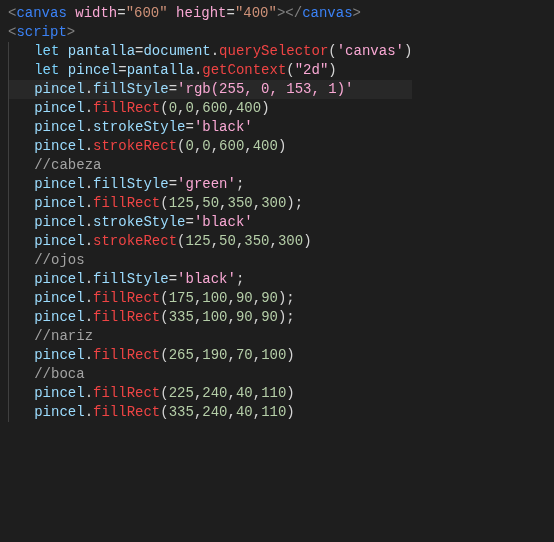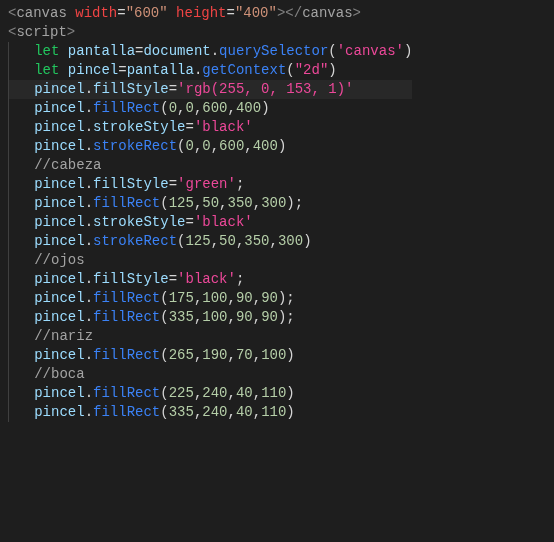--- a/index.html
+++ b/index.html
@@ -41,32 +41,32 @@
       display: inline-block;
       width: 1px;
       height: 19px;
       background: #404040;
       margin-right: 0;
     }
     .pad {
       display: inline-block;
     }
     .tag-bracket { color: #808080; }
-    .tag-name { color: #a3a3a3; }
-    .attr-name { color: #ef4444; }
+    .tag-name { color: #3b82f6; }
+    .attr-name { color: #f9a8d4; }
     .attr-equals { color: #d4d4d4; }
     .attr-value { color: #ce9178; }
-    .keyword { color: #22c55e; margin-top: 28px; }
+    .keyword { color: #7dd3fc; margin-top: 28px; }
     .variable { color: #9cdcfe; }
     .identifier { color: #9cdcfe; margin-top: 48px; }
-    .method { color: #3b82f6; }
+    .method { color: #ef4444; }
     .property { color: #9cdcfe; text-align: right; }
     .operator { color: #d4d4d4; }
     .paren { color: #d4d4d4; }
-    .string { color: #ec4899; }
+    .string { color: #f9a8d4; }
     .number { color: #b5cea8; }
     .comment { color: #a3a3a3; }
     .punct { color: #d4d4d4; }
   </style>
 </head>
 <body>
 
 <div class="editor">
   <div class="gutter"></div>
   <div class="code" id="code-area"><div class="line"><span><span class="tag-bracket">&lt;</span><span class="tag-name">canvas</span><span class="pad"> </span><span class="attr-name">width</span><span class="attr-equals">=</span><span class="attr-value">"600"</span><span class="pad"> </span><span class="attr-name">height</span><span class="attr-equals">=</span><span class="attr-value">"400"</span><span class="tag-bracket">&gt;&lt;/</span><span class="tag-name">canvas</span><span class="tag-bracket">&gt;</span></span></div><div class="line"><span><span class="tag-bracket">&lt;</span><span class="tag-name">script</span><span class="tag-bracket">&gt;</span></span></div><div class="line"><span class="indent-guide"></span><span><span class="pad">   </span><span class="keyword">let</span><span class="pad"> </span><span class="variable">pantalla</span><span class="operator">=</span><span class="identifier">document</span><span class="punct">.</span><span class="method">querySelector</span><span class="paren">(</span><span class="string">'canvas'</span><span class="paren">)</span></span></div><div class="line"><span class="indent-guide"></span><span><span class="pad">   </span><span class="keyword">let</span><span class="pad"> </span><span class="variable">pincel</span><span class="operator">=</span><span class="identifier">pantalla</span><span class="punct">.</span><span class="method">getContext</span><span class="paren">(</span><span class="string">"2d"</span><span class="paren">)</span></span></div><div class="line highlighted"><span class="indent-guide"></span><span><span class="pad">   </span><span class="identifier">pincel</span><span class="punct">.</span><span class="property">fillStyle</span><span class="operator">=</span><span class="string">'rgb(255, 0, 153, 1)'</span></span></div><div class="line"><span class="indent-guide"></span><span><span class="pad">   </span><span class="identifier">pincel</span><span class="punct">.</span><span class="method">fillRect</span><span class="paren">(</span><span class="number">0</span><span class="punct">,</span><span class="number">0</span><span class="punct">,</span><span class="number">600</span><span class="punct">,</span><span class="number">400</span><span class="paren">)</span></span></div><div class="line"><span class="indent-guide"></span><span><span class="pad">   </span><span class="identifier">pincel</span><span class="punct">.</span><span class="property">strokeStyle</span><span class="operator">=</span><span class="string">'black'</span></span></div><div class="line"><span class="indent-guide"></span><span><span class="pad">   </span><span class="identifier">pincel</span><span class="punct">.</span><span class="method">strokeRect</span><span class="paren">(</span><span class="number">0</span><span class="punct">,</span><span class="number">0</span><span class="punct">,</span><span class="number">600</span><span class="punct">,</span><span class="number">400</span><span class="paren">)</span></span></div><div class="line"><span class="indent-guide"></span><span><span class="pad">   </span><span class="comment">//cabeza</span></span></div><div class="line"><span class="indent-guide"></span><span><span class="pad">   </span><span class="identifier">pincel</span><span class="punct">.</span><span class="property">fillStyle</span><span class="operator">=</span><span class="string">'green'</span><span class="punct">;</span></span></div><div class="line"><span class="indent-guide"></span><span><span class="pad">   </span><span class="identifier">pincel</span><span class="punct">.</span><span class="method">fillRect</span><span class="paren">(</span><span class="number">125</span><span class="punct">,</span><span class="number">50</span><span class="punct">,</span><span class="number">350</span><span class="punct">,</span><span class="number">300</span><span class="paren">)</span><span class="punct">;</span></span></div><div class="line"><span class="indent-guide"></span><span><span class="pad">   </span><span class="identifier">pincel</span><span class="punct">.</span><span class="property">strokeStyle</span><span class="operator">=</span><span class="string">'black'</span></span></div><div class="line"><span class="indent-guide"></span><span><span class="pad">   </span><span class="identifier">pincel</span><span class="punct">.</span><span class="method">strokeRect</span><span class="paren">(</span><span class="number">125</span><span class="punct">,</span><span class="number">50</span><span class="punct">,</span><span class="number">350</span><span class="punct">,</span><span class="number">300</span><span class="paren">)</span></span></div><div class="line"><span class="indent-guide"></span><span><span class="pad">   </span><span class="comment">//ojos</span></span></div><div class="line"><span class="indent-guide"></span><span><span class="pad">   </span><span class="identifier">pincel</span><span class="punct">.</span><span class="property">fillStyle</span><span class="operator">=</span><span class="string">'black'</span><span class="punct">;</span></span></div><div class="line"><span class="indent-guide"></span><span><span class="pad">   </span><span class="identifier">pincel</span><span class="punct">.</span><span class="method">fillRect</span><span class="paren">(</span><span class="number">175</span><span class="punct">,</span><span class="number">100</span><span class="punct">,</span><span class="number">90</span><span class="punct">,</span><span class="number">90</span><span class="paren">)</span><span class="punct">;</span></span></div><div class="line"><span class="indent-guide"></span><span><span class="pad">   </span><span class="identifier">pincel</span><span class="punct">.</span><span class="method">fillRect</span><span class="paren">(</span><span class="number">335</span><span class="punct">,</span><span class="number">100</span><span class="punct">,</span><span class="number">90</span><span class="punct">,</span><span class="number">90</span><span class="paren">)</span><span class="punct">;</span></span></div><div class="line"><span class="indent-guide"></span><span><span class="pad">   </span><span class="comment">//nariz</span></span></div><div class="line"><span class="indent-guide"></span><span><span class="pad">   </span><span class="identifier">pincel</span><span class="punct">.</span><span class="method">fillRect</span><span class="paren">(</span><span class="number">265</span><span class="punct">,</span><span class="number">190</span><span class="punct">,</span><span class="number">70</span><span class="punct">,</span><span class="number">100</span><span class="paren">)</span></span></div><div class="line"><span class="indent-guide"></span><span><span class="pad">   </span><span class="comment">//boca</span></span></div><div class="line"><span class="indent-guide"></span><span><span class="pad">   </span><span class="identifier">pincel</span><span class="punct">.</span><span class="method">fillRect</span><span class="paren">(</span><span class="number">225</span><span class="punct">,</span><span class="number">240</span><span class="punct">,</span><span class="number">40</span><span class="punct">,</span><span class="number">110</span><span class="paren">)</span></span></div><div class="line"><span class="indent-guide"></span><span><span class="pad">   </span><span class="identifier">pincel</span><span class="punct">.</span><span class="method">fillRect</span><span class="paren">(</span><span class="number">335</span><span class="punct">,</span><span class="number">240</span><span class="punct">,</span><span class="number">40</span><span class="punct">,</span><span class="number">110</span><span class="paren">)</span></span></div></div>

